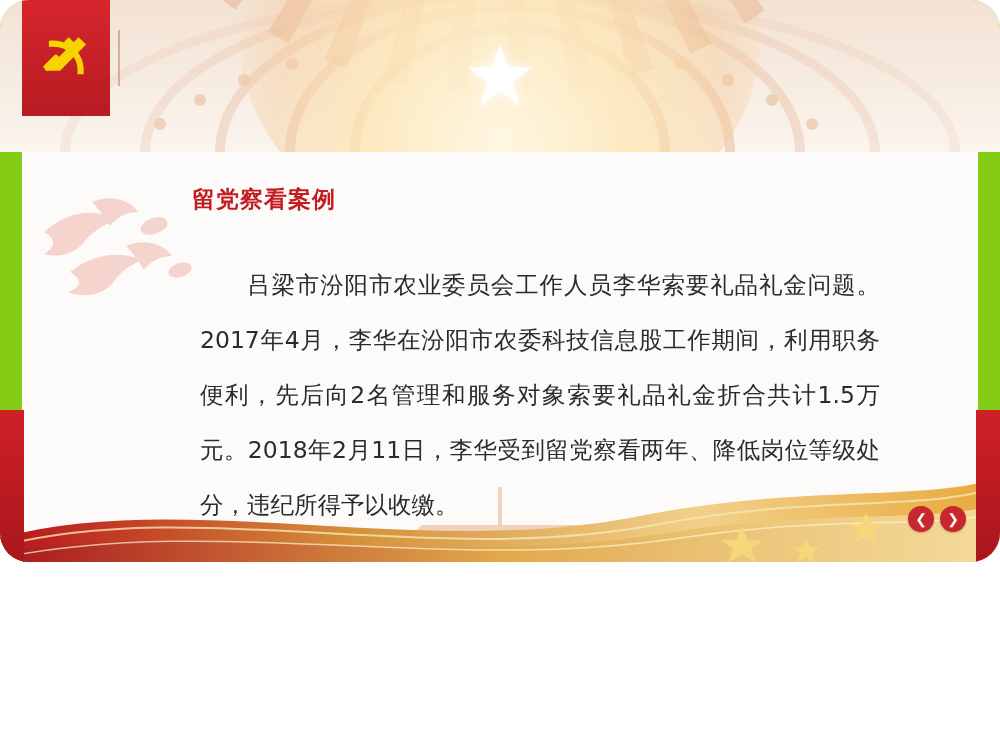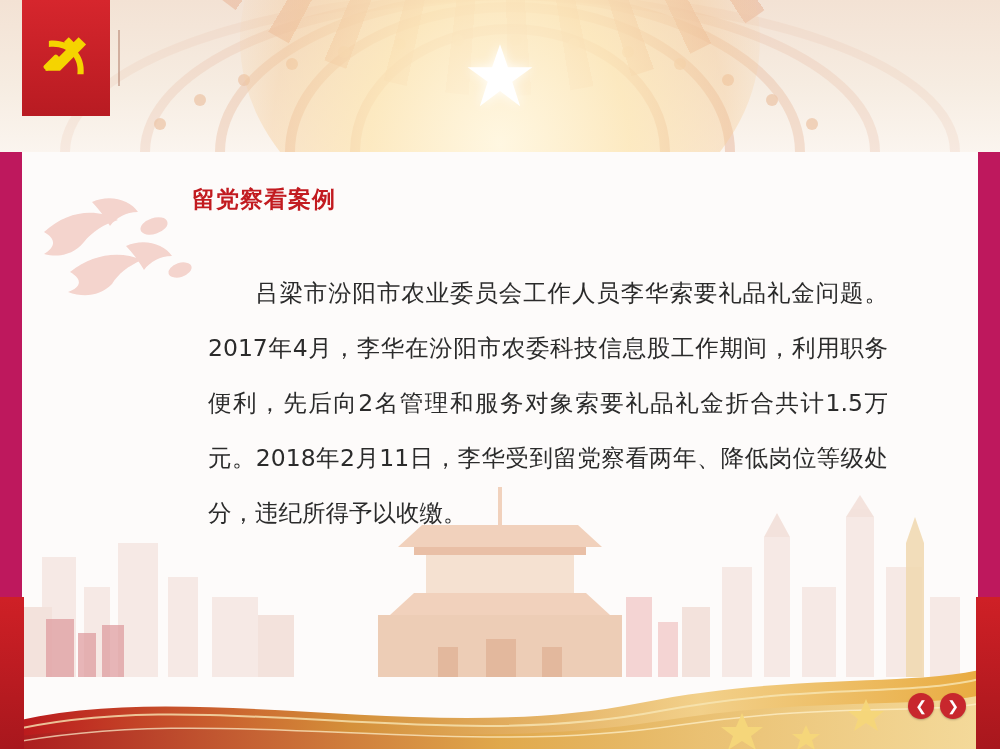--- a/index.html
+++ b/index.html
@@ -10,23 +10,24 @@
   body {
     width: 1000px;
     height: 749px;
     overflow: hidden;
     font-family: "Liberation Sans", sans-serif;
   }
 
   .slide {
     position: relative;
     width: 1000px;
-    height: 749px;
-    overflow: hidden;
-    background: #be185d;
+    height: 562px;
+    overflow: hidden;
+    background: #84cc16;
+    border-radius: 29px;
   }
 
   
   .banner {
     position: absolute;
     left: 0; top: 0;
     width: 1000px;
     height: 152px;
     background: linear-gradient(180deg, #f3e2d4 0%, #f6ece1 55%, #fbf5ef 100%);
     overflow: hidden;
@@ -177,21 +178,21 @@
     color: #c21b20;
     letter-spacing: 1px;
     margin: 0 0 30px 0;
   }
   .paragraph {
     font-family: "DejaVu Sans", "Liberation Sans", sans-serif;
     font-size: 23.5px;
     color: #2b2b2b;
     line-height: 55px;
     text-align: justify;
-    margin: 16px;
+    margin: 8px;
     width: 680px;
     text-indent: 2em;
     position: absolute;
     left: 0; top: 66px;
   }
 
   
   .nav {
     position: absolute;
     right: 34px; bottom: 30px;

